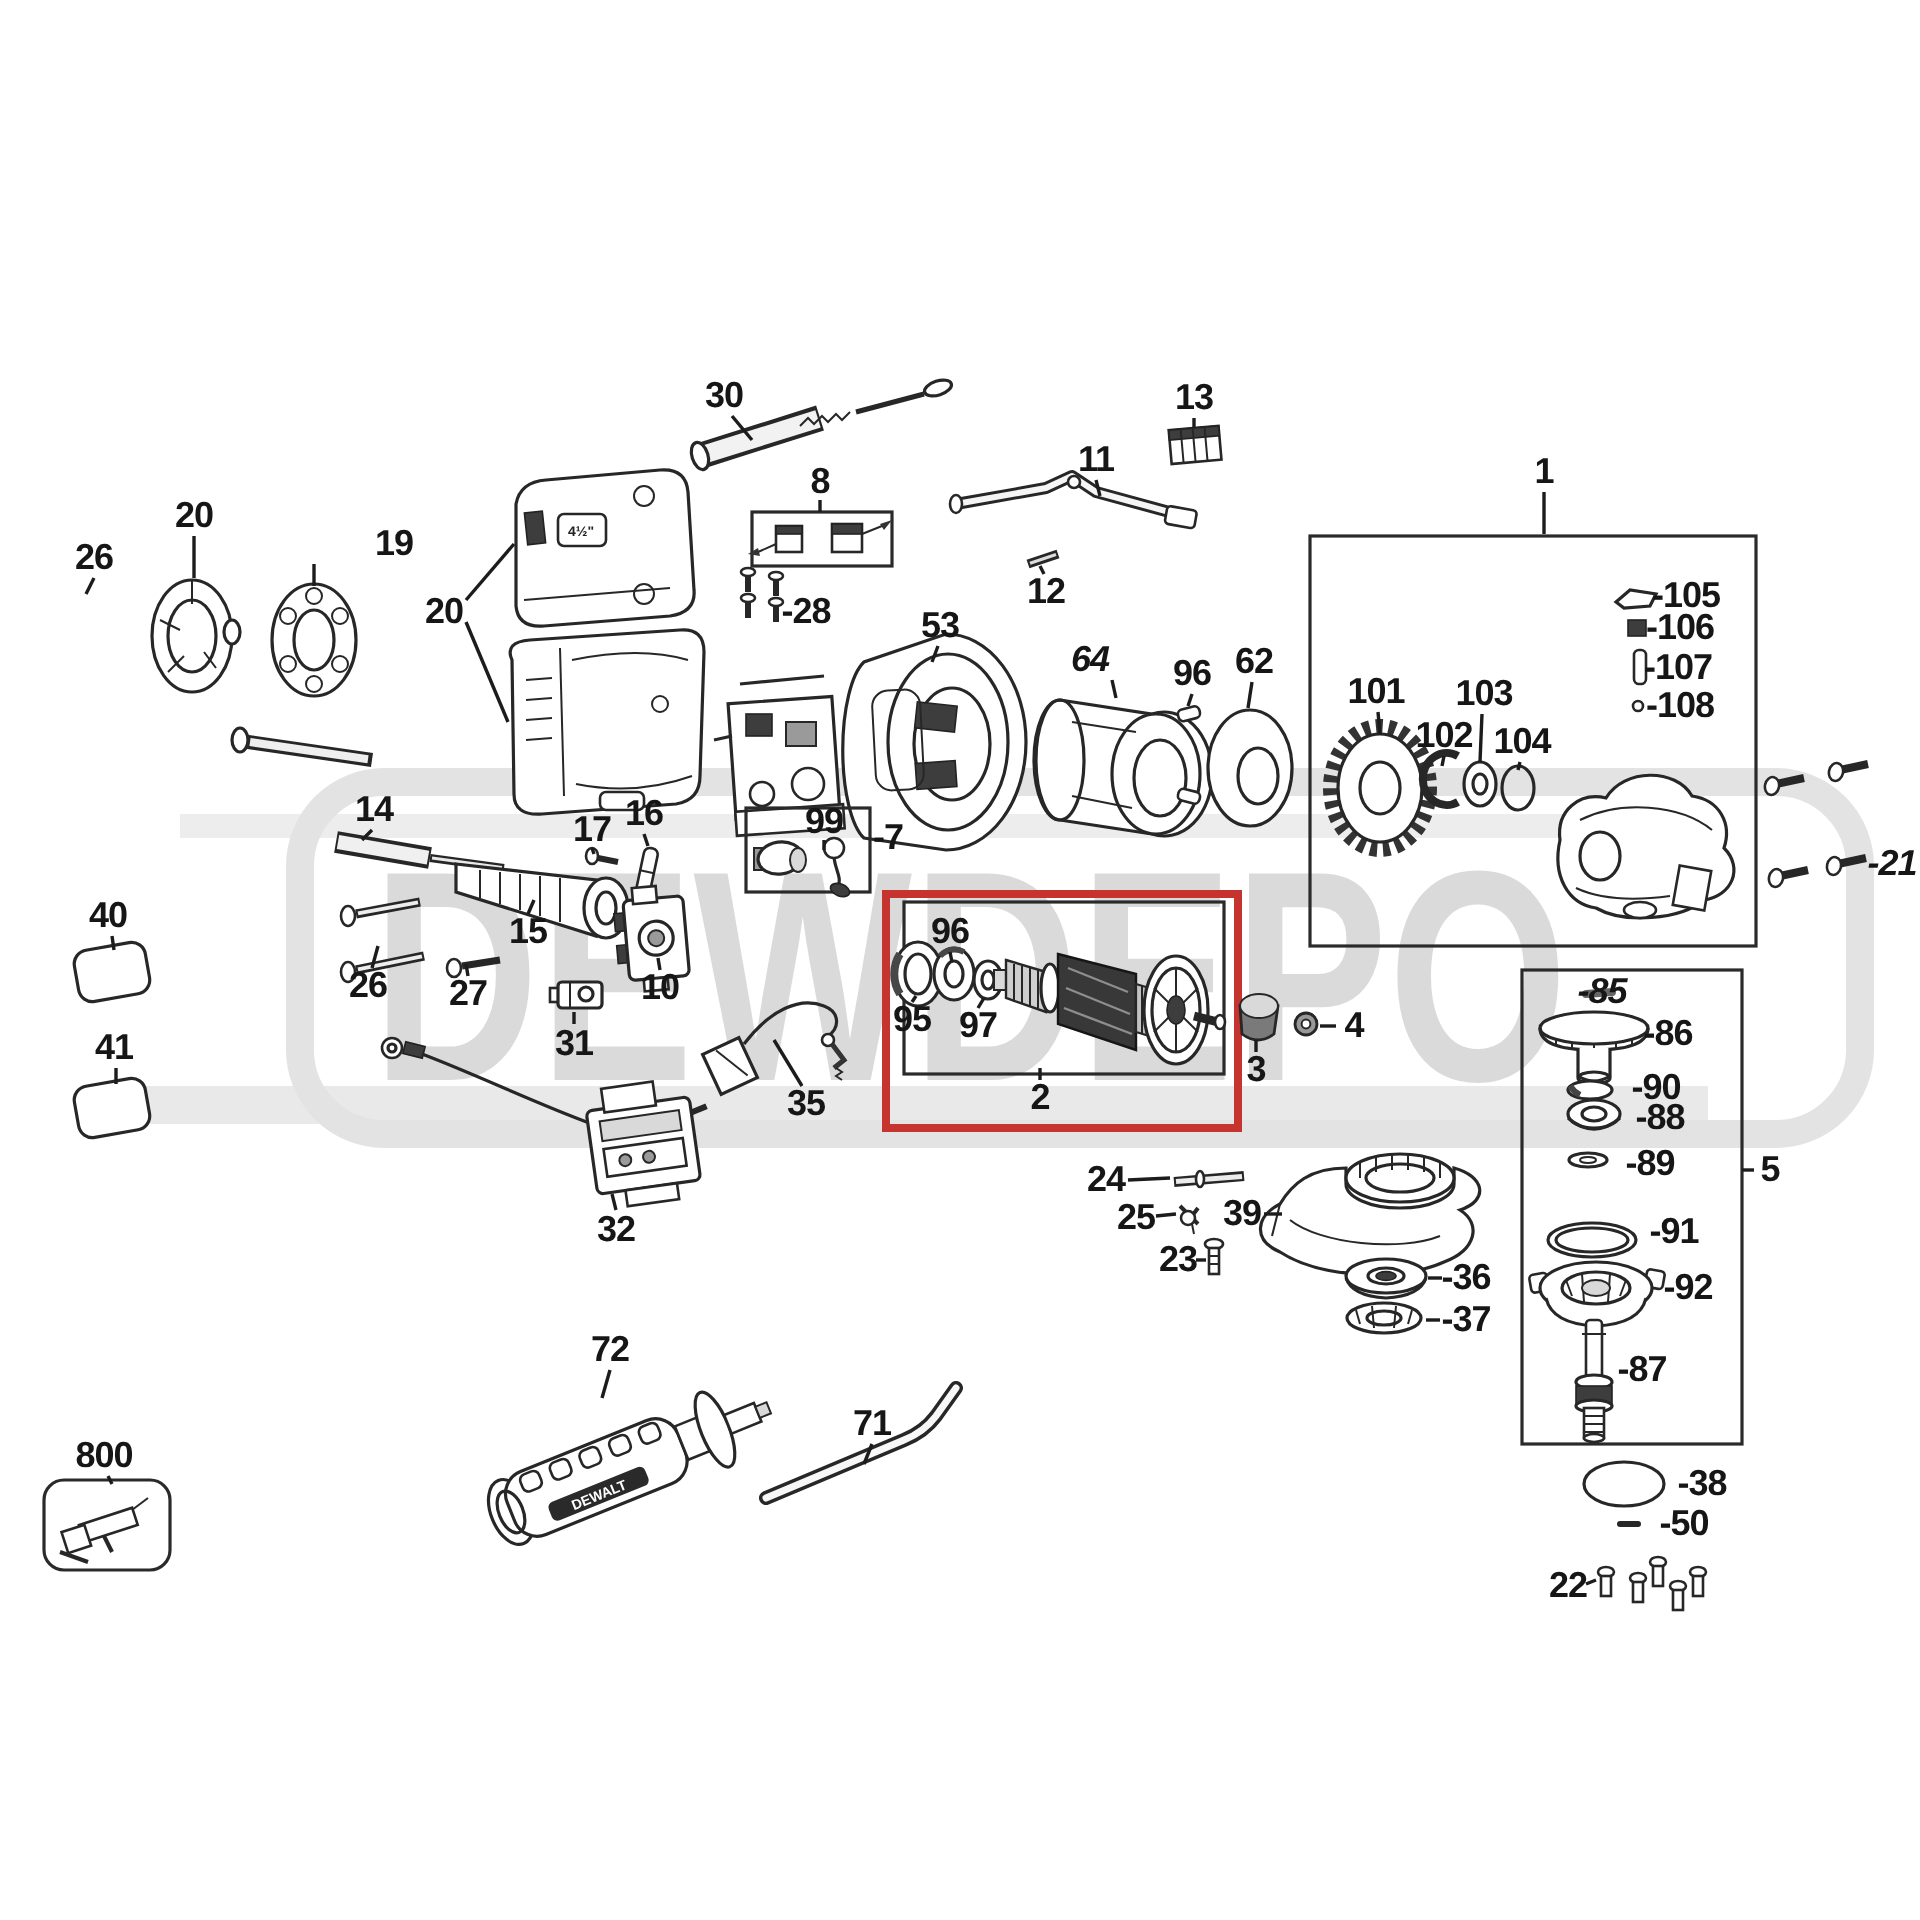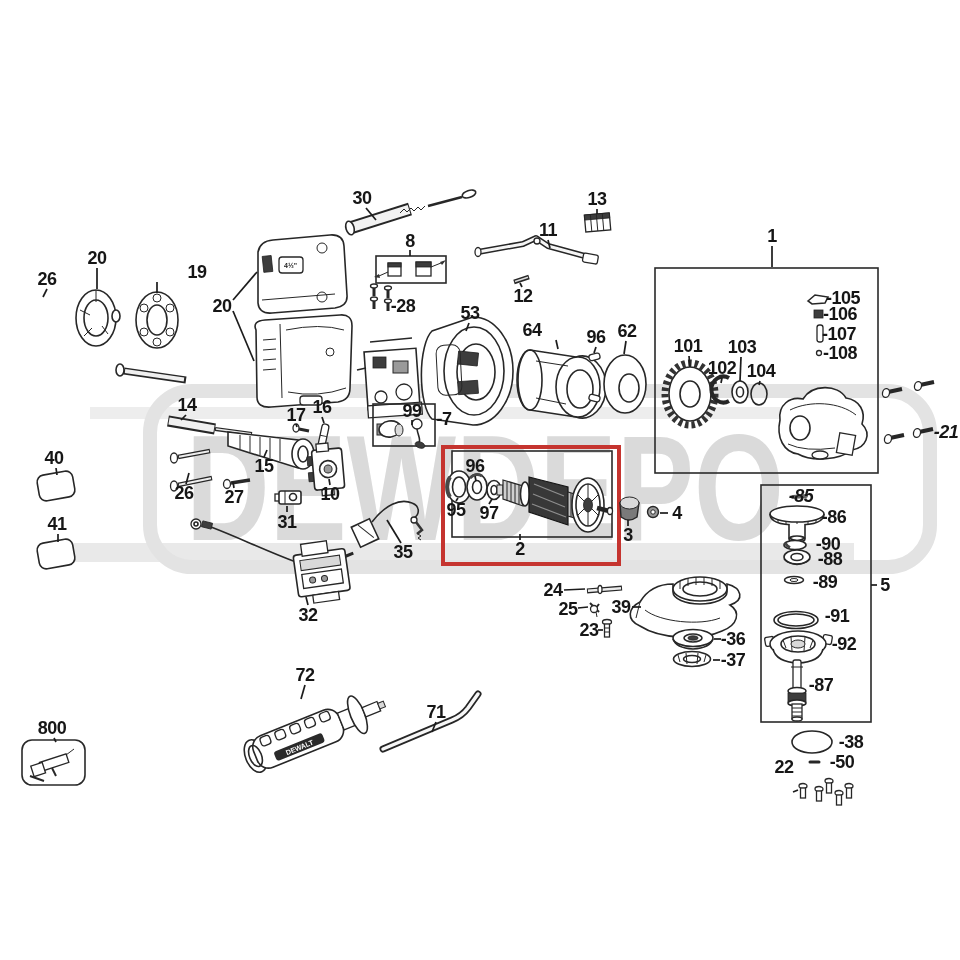--- a/index.html
+++ b/index.html
@@ -589,21 +589,21 @@
     <div class="plabel" style="left: 97px; top: 258px;">20</div>
     <div class="plabel" style="left: 157px; top: 272px; margin-left: 40px;">19</div>
     <div class="plabel" style="left: 222px; top: 306px;">20</div>
     <div class="plabel" style="left: 362px; top: 198px;">30</div>
     <div class="plabel" style="left: 410px; top: 241px;">8</div>
     <div class="plabel" style="left: 403px; top: 306px;">-28</div>
     <div class="plabel" style="left: 548px; top: 230px;">11</div>
     <div class="plabel" style="left: 523px; top: 296px;">12</div>
     <div class="plabel" style="left: 597px; top: 199px;">13</div>
     <div class="plabel" style="left: 470px; top: 313px;">53</div>
-    <div class="plabel" style="left: 532px; top: 330px;">64</div>
+    <div class="plabel" style="left: 545px; top: 330px; font-style: italic;">64</div>
     <div class="plabel" style="left: 596px; top: 337px;">96</div>
     <div class="plabel" style="left: 627px; top: 331px;">62</div>
     <div class="plabel" style="left: 772px; top: 236px;">1</div>
     <div class="plabel" style="left: 688px; top: 346px;">101</div>
     <div class="plabel" style="left: 722px; top: 368px;">102</div>
     <div class="plabel" style="left: 742px; top: 347px;">103</div>
     <div class="plabel" style="left: 761px; top: 371px;">104</div>
     <div class="plabel" style="left: 843px; top: 298px;">-105</div>
     <div class="plabel" style="left: 840px; top: 314px;">-106</div>
     <div class="plabel" style="left: 839px; top: 334px;">-107</div>
@@ -639,17 +639,17 @@
     <div class="plabel" style="left: 844px; top: 644px;">-92</div>
     <div class="plabel" style="left: 821px; top: 685px; text-align: right;">-87</div>
     <div class="plabel" style="left: 553px; top: 590px;">24</div>
     <div class="plabel" style="left: 568px; top: 609px;">25</div>
     <div class="plabel" style="left: 621px; top: 607px;">39</div>
     <div class="plabel" style="left: 589px; top: 630px;">23</div>
     <div class="plabel" style="left: 733px; top: 639px;">-36</div>
     <div class="plabel" style="left: 733px; top: 660px;">-37</div>
     <div class="plabel" style="left: 851px; top: 742px;">-38</div>
     <div class="plabel" style="left: 842px; top: 762px;">-50</div>
-    <div class="plabel" style="left: 784px; top: 767px;">22</div>
+    <div class="plabel" style="left: 784px; top: 793px;">22</div>
     <div class="plabel" style="left: 305px; top: 675px;">72</div>
     <div class="plabel" style="left: 436px; top: 712px;">71</div>
     <div class="plabel" style="left: 52px; top: 728px;">800</div>
   </div>
 
 </body></html>

